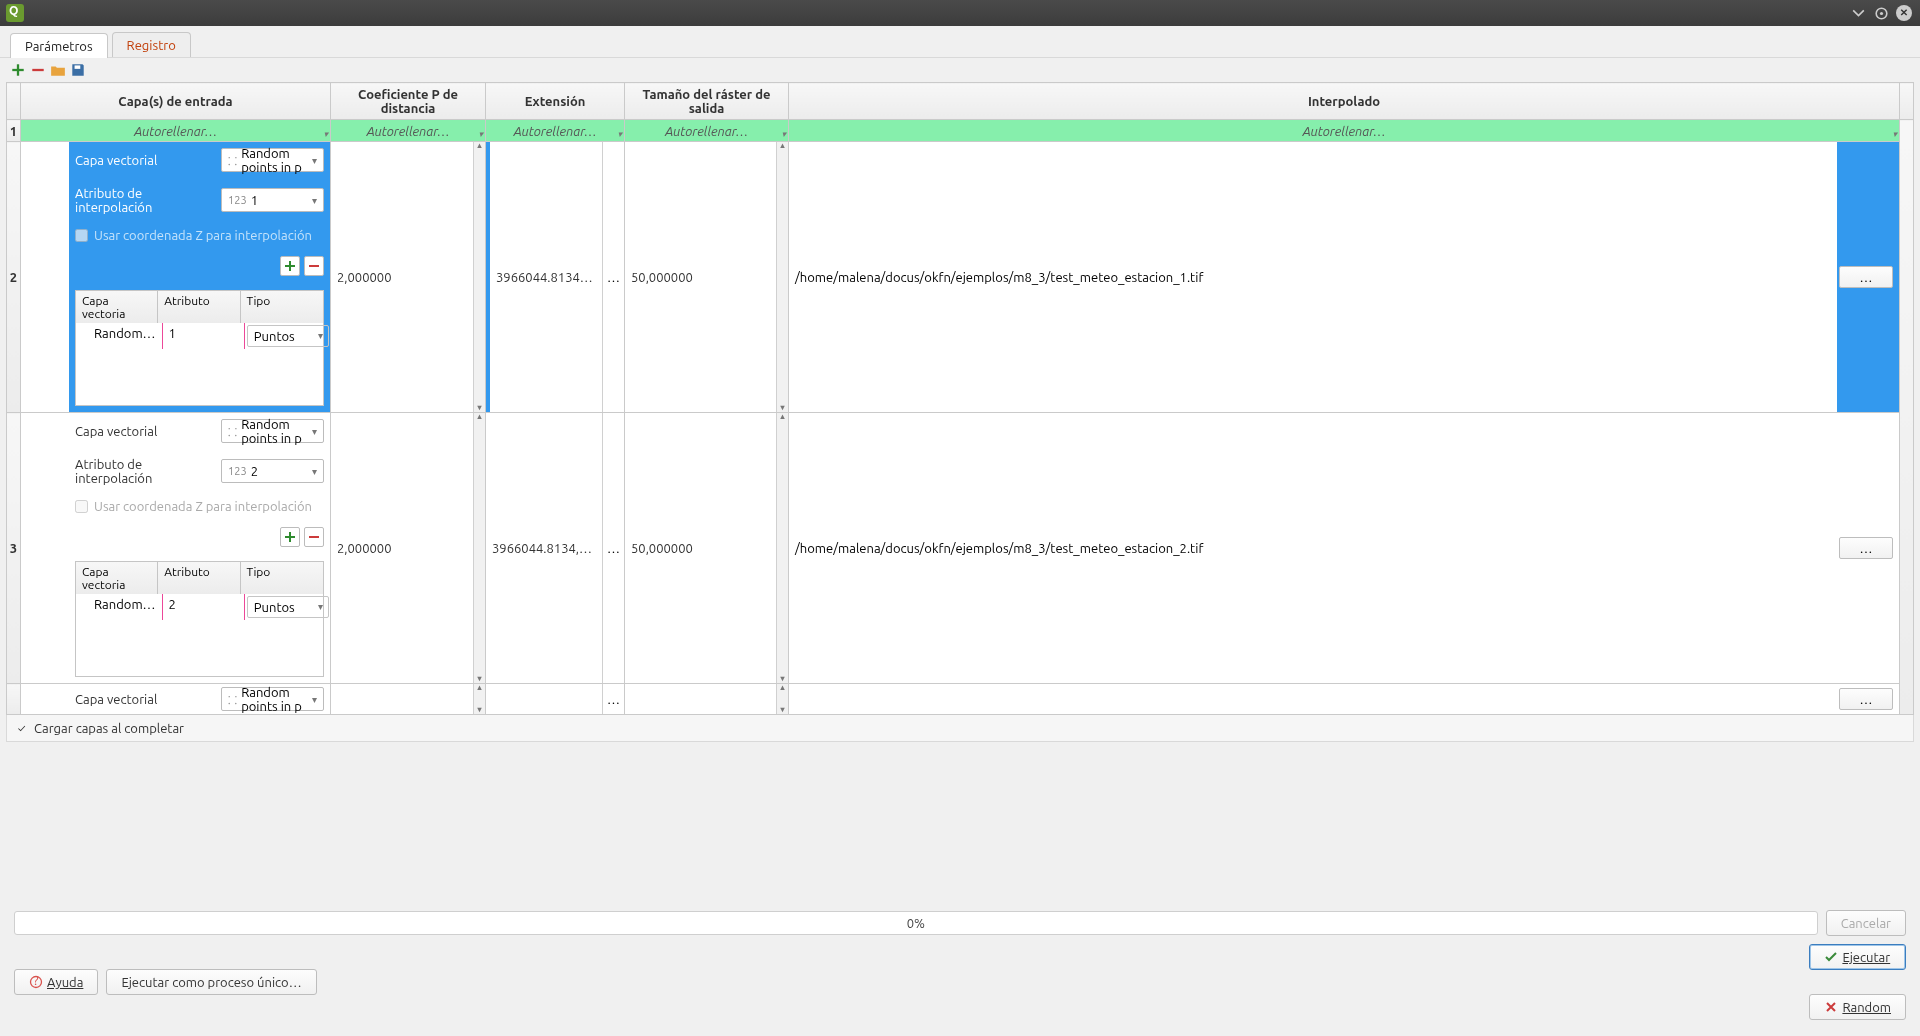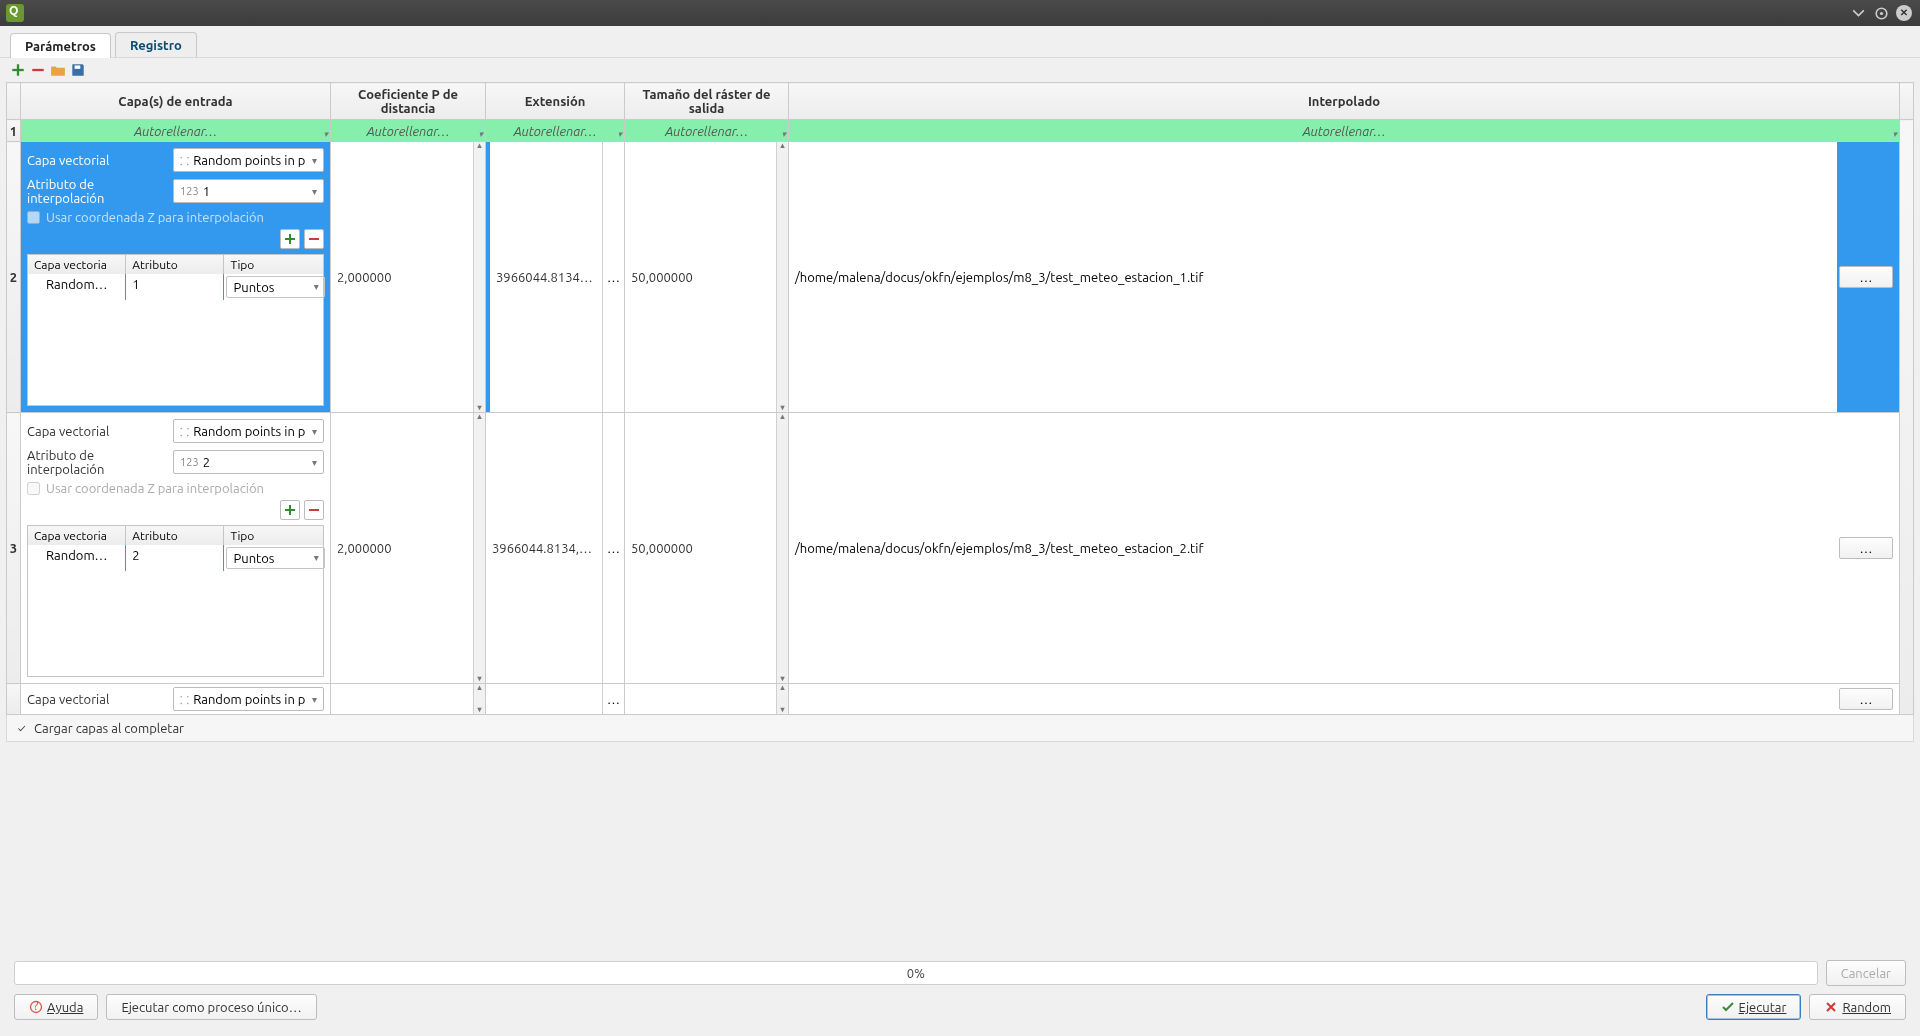--- a/index.html
+++ b/index.html
@@ -9,22 +9,22 @@
 .titlebar { background: linear-gradient(#4a4a4a, #3c3c3c); height: 26px; display: flex; align-items: center; color: #ddd; position: relative; }
 .titlebar .qgis-icon { width: 18px; height: 18px; margin-left: 6px; background: #6a9a2f; border-radius: 3px; position: relative; }
 .titlebar .qgis-icon::before { content:"Q"; color:#fff; font-weight:bold; position:absolute; left:3px; top:0; font-size:12px;}
 .titlebar .title { position: absolute; left: 0; right: 0; text-align: center; font-size: 13px; color: #ddd; }
 .titlebar .winctl { margin-left: auto; display: flex; gap: 6px; padding-right: 8px; }
 .titlebar .winctl span { width: 17px; height: 17px; display: inline-flex; align-items: center; justify-content: center; color: #ccc; }
 .titlebar .winctl .close-c { background:#ccc; color:#333; border-radius:50%; width:16px; height:16px; font-size:12px; font-weight:bold;}
 .titlebar .winctl .close-c::before{content:"✕"; font-size:10px;}
 
 
-.tabs { background: #f0f0f0; padding: 6px 10px 0 10px; display: flex; gap: 4px; border-bottom: 1px solid #d9d9d9; font-weight: bold; }
-.tab { padding: 5px 14px; border: 1px solid #c8c8c8; border-bottom: none; border-top-left-radius: 4px; border-top-right-radius: 4px; background: #eee; color: #0c4a6e; cursor: pointer; }
+.tabs { background: #f0f0f0; padding: 6px 10px 0 10px; display: flex; gap: 4px; border-bottom: 1px solid #d9d9d9; }
+.tab { padding: 5px 14px; border: 1px solid #c8c8c8; border-bottom: none; border-top-left-radius: 4px; border-top-right-radius: 4px; background: #eee; color: #c2410c; cursor: pointer; }
 .tab.active { background: #fff; color: #222; position: relative; top: 1px; }
 
 
 .batch-toolbar { padding: 4px 10px; display: flex; gap: 4px; }
 .batch-toolbar .ico { width: 16px; height: 16px; display: inline-flex; align-items: center; justify-content: center; cursor: pointer; }
 .ico-folder { color:#e8a33d; }
 .ico-save { color:#3b6ea5; }
 
 
 .main { flex: 1; padding: 0 6px 6px 6px; display: flex; flex-direction: column; overflow: hidden; }
@@ -57,21 +57,21 @@
 .valcell .dots { width:22px; align-self:stretch; display:flex; align-items:center; justify-content:center; border-left:1px solid #d0d0d0; background:#fff; }
 
 .interp-cell { display:flex; height:100%; align-items:stretch; }
 .interp-cell .path { flex:1; padding:4px 6px; display:flex; align-items:center; }
 .interp-cell .browse { width:60px; margin:2px 4px 2px 2px; border:1px solid #bdbdbd; border-radius:2px; background:linear-gradient(#fdfdfd,#f1f1f1); display:flex; align-items:center; justify-content:center; cursor:pointer; }
 
 .selrow { background:#3399ee !important; }
 tr.row2 td.selcol { background:#3399ee; }
 
 
-.layerpanel { padding:6px; display:flex; flex-direction:column; gap:5px; height:100%; }
+.layerpanel { padding:6px; display:flex; flex-direction:column; gap:14px; height:100%;margin-left:48px; }
 .layerpanel.sel { background:#3399ee; }
 .lp-row { display:flex; align-items:center; gap:6px; }
 .lp-row label { color:#333; width:140px; }
 .layerpanel.sel .lp-row label { color:#fff; }
 .lp-select { flex:1; border:1px solid #bcbcbc; background:#fff; border-radius:2px; height:24px; display:flex; align-items:center; padding:0 6px; position:relative; }
 .lp-select .pre { color:#888; margin-right:4px; font-size:11px; }
 .lp-select .arr { position:absolute; right:6px; color:#777; font-size:10px; }
 .lp-chk { display:flex; align-items:center; gap:6px; color:#aaa; }
 .layerpanel.sel .lp-chk { color:#c5e3fb; }
 .lp-chk input { width:13px; height:13px; }
@@ -91,21 +91,21 @@
 .loadrow .chkmark { width:13px; height:13px; display:inline-flex; align-items:center; justify-content:center; font-size:11px; }
 
 
 .progress-row { display:flex; gap:8px; padding:8px; align-items:center; }
 .progressbar { flex:1; background:#fff; border:1px solid #cfcfcf; height:24px; border-radius:3px; display:flex; align-items:center; justify-content:center; color:#444; }
 .btn { border:1px solid #bdbdbd; background:linear-gradient(#fdfdfd,#f1f1f1); border-radius:3px; padding:5px 14px; cursor:pointer; display:inline-flex; align-items:center; gap:4px; color:#333; }
 .btn.disabled { color:#aaa; }
 .btn.highlight { border-color:#3b7dbf; box-shadow:0 0 0 1px #9ec5e8 inset; }
 .footer-row { display:flex; padding:0 8px 10px 8px; align-items:center; }
 .footer-row .left { display:flex; gap:8px; }
-.footer-row .right { margin-left:auto; display:flex; gap:8px; }
+.footer-row .right { margin-left:auto; display:flex; gap:24px;flex-direction:column; }
 .ico-tiny { width:14px; height:14px; }
 svg { display:block; }
 </style>
 </head>
 <body>
 
 <div class="titlebar">
   <span class="qgis-icon"></span>
   <div class="winctl">
     <span>

